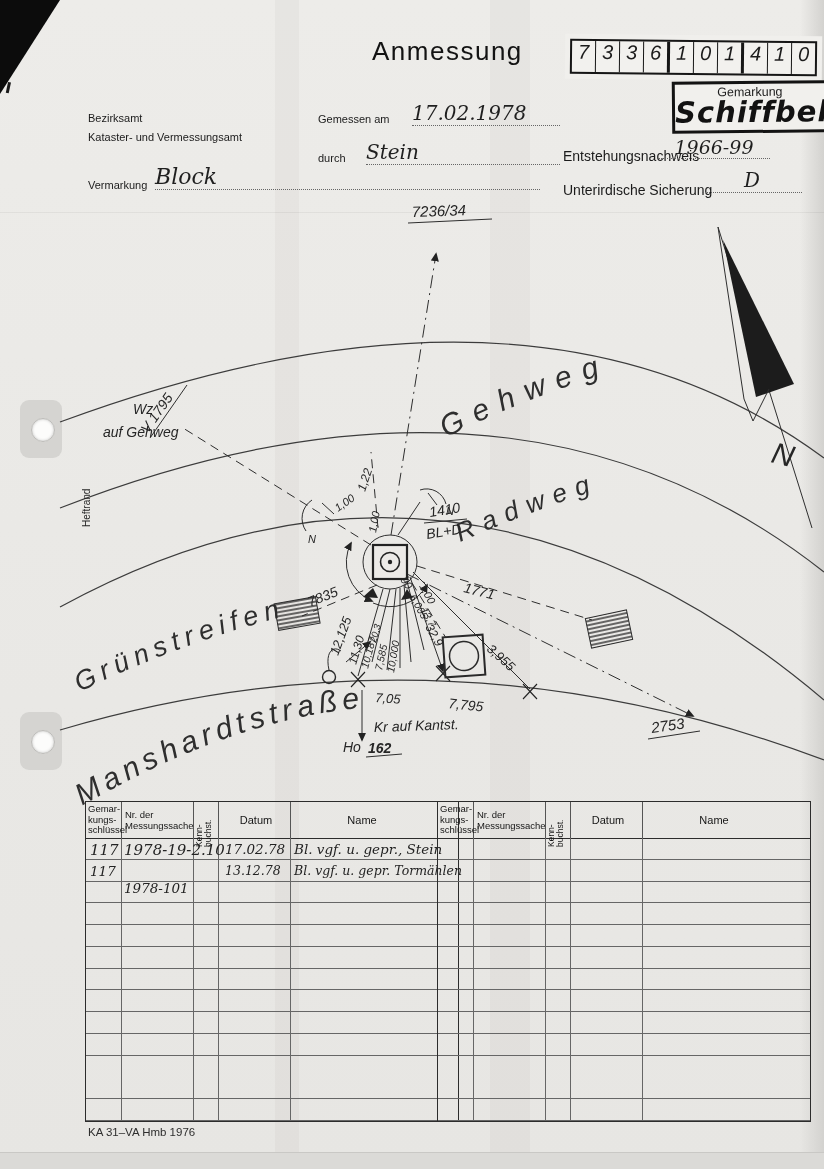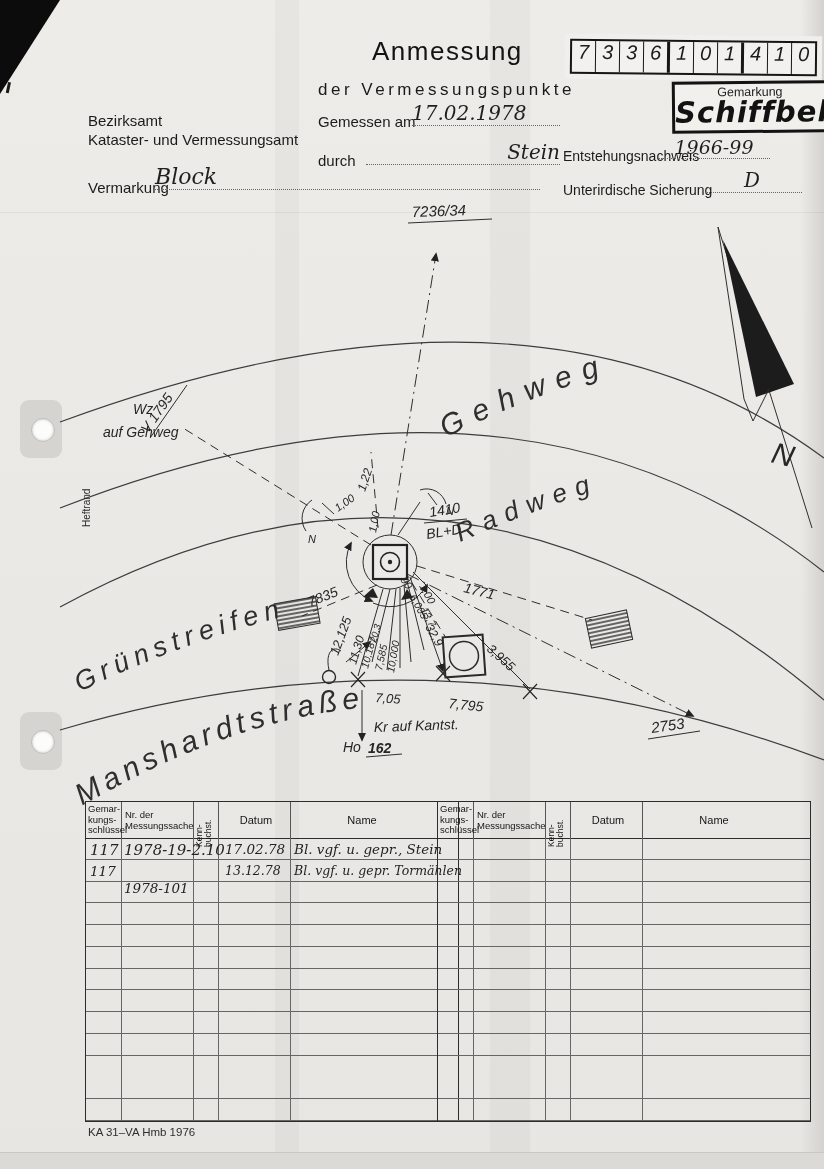--- a/index.html
+++ b/index.html
@@ -1,20 +1,20 @@
 <!DOCTYPE html>
 <html><head>
 <meta charset="utf-8">
 <style>
   html,body{margin:0;padding:0;background:#b9b8b5;}
   #page{position:relative;width:824px;height:1169px;overflow:hidden;
         background:linear-gradient(180deg,#edecE9,#e9e8e5 60%,#e7e6e3);
         font-family:"Liberation Sans",sans-serif;color:#1c1c1c;}
   .abs{position:absolute;}
-  .lbl{font-size:15px;color:#1b1b1b;}
+  .lbl{font-size:11px;color:#1b1b1b;}
   .lbl-s{font-size:14px;color:#1b1b1b;}
   .hand{font-family:"DejaVu Serif",serif;font-style:italic;color:#1f1f1f;}
   .dot{border-bottom:1.6px dotted #666;}
   
   .band{background:rgba(110,105,95,.05);}
   .edge-r{background:linear-gradient(90deg,rgba(0,0,0,0),#d3d2cf);}
   .edge-b{background:#dbdad7;border-top:1px solid #c9c8c5;}
   .tab{background:#d5d4d1;border-radius:9px;}
   .hole{background:#fcfcfb;border:1px solid #bdbcb9;border-radius:50%;box-shadow:inset 0 0 3px rgba(0,0,0,.25);}
   
@@ -66,21 +66,20 @@
   <div class="abs band" style="left:275px;top:0;width:24px;height:1169px;"></div>
   <div class="abs edge-r" style="left:800px;top:0;width:24px;height:1169px;"></div>
   <div class="abs edge-b" style="left:0;top:1152px;width:824px;height:17px;"></div>
   <div class="abs" style="left:0;top:212px;width:824px;height:1px;background:rgba(0,0,0,.05);"></div>
   <div class="abs tab" style="left:20px;top:400px;width:42px;height:58px;"></div>
   <div class="abs tab" style="left:20px;top:712px;width:42px;height:58px;"></div>
   <div class="abs hole" style="left:31px;top:418px;width:22px;height:22px;"></div>
   <div class="abs hole" style="left:31px;top:730px;width:22px;height:22px;"></div>
 
   <div class="abs" style="left:372px;top:36px;font-size:26px;letter-spacing:1.5px;color:#131313;">Anmessung</div>
-  <div class="abs" style="left:318px;top:80px;font-size:17px;letter-spacing:3.5px;color:#1a1a1a;">der Vermessungspunkte</div>
 
   <div id="codebox" class="abs" style="left:570px;top:40px;">
     <span>7</span>
     <span>3</span>
     <span>3</span>
     <span>6</span>
     <span>1</span>
     <span>0</span>
     <span>1</span>
     <span>4</span>
@@ -93,21 +92,21 @@
     <span class="gv">Schiffbek</span>
   </div>
 
   <div class="abs lbl" style="left:88px;top:112px;">Bezirksamt</div>
   <div class="abs lbl" style="left:88px;top:131px;">Kataster- und Vermessungsamt</div>
 
   <div class="abs lbl" style="left:318px;top:113px;">Gemessen am</div>
   <div class="abs hand dot" style="left:412px;top:101px;width:148px;font-size:20px;">17.02.1978</div>
 
   <div class="abs lbl" style="left:318px;top:152px;">durch</div>
-  <div class="abs hand dot" style="left:366px;top:140px;width:194px;font-size:20px;text-align:right;">Stein</div>
+  <div class="abs hand dot" style="left:366px;top:140px;width:194px;font-size:20px;text-align:left;">Stein</div>
 
   <div class="abs lbl-s" style="left:563px;top:148px;">Entstehungsnachweis</div>
   <div class="abs hand dot" style="left:658px;top:136px;width:112px;font-size:19px;text-align:center;">1966-99</div>
 
   <div class="abs lbl" style="left:88px;top:179px;">Vermarkung</div>
   <div class="abs hand dot" style="left:155px;top:164px;width:385px;font-size:22px;">Block</div>
 
   <div class="abs lbl-s" style="left:563px;top:182px;">Unterirdische Sicherung</div>
   <div class="abs hand dot" style="left:702px;top:168px;width:100px;font-size:20px;text-align:center;">D</div>
 

